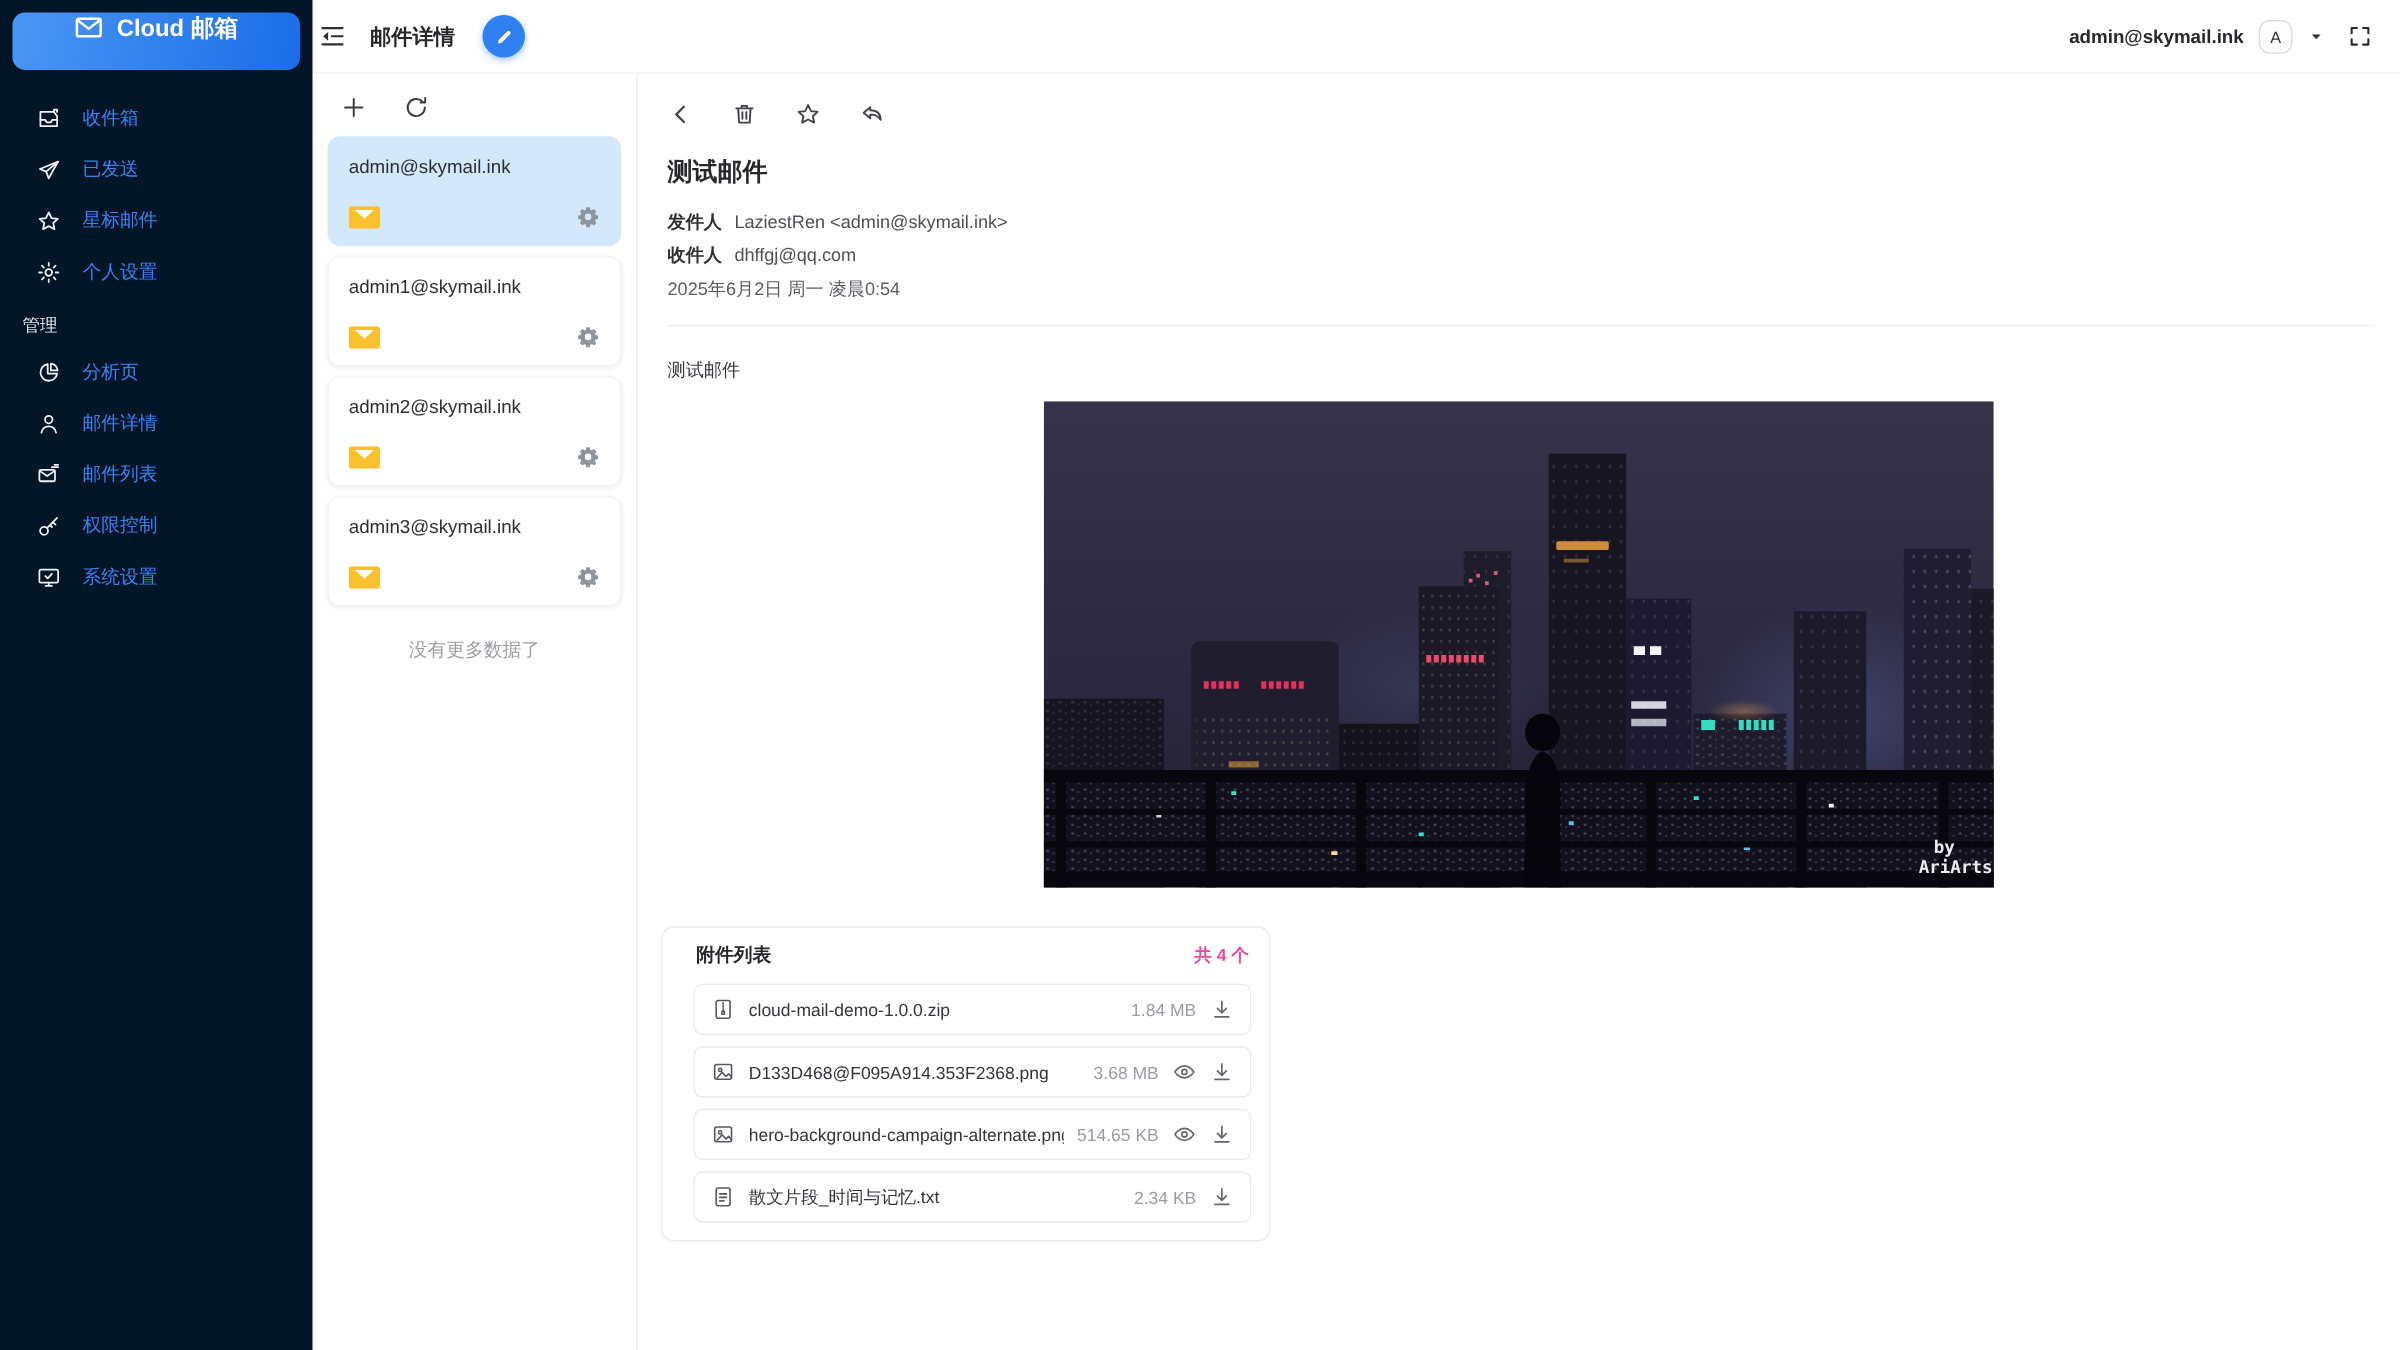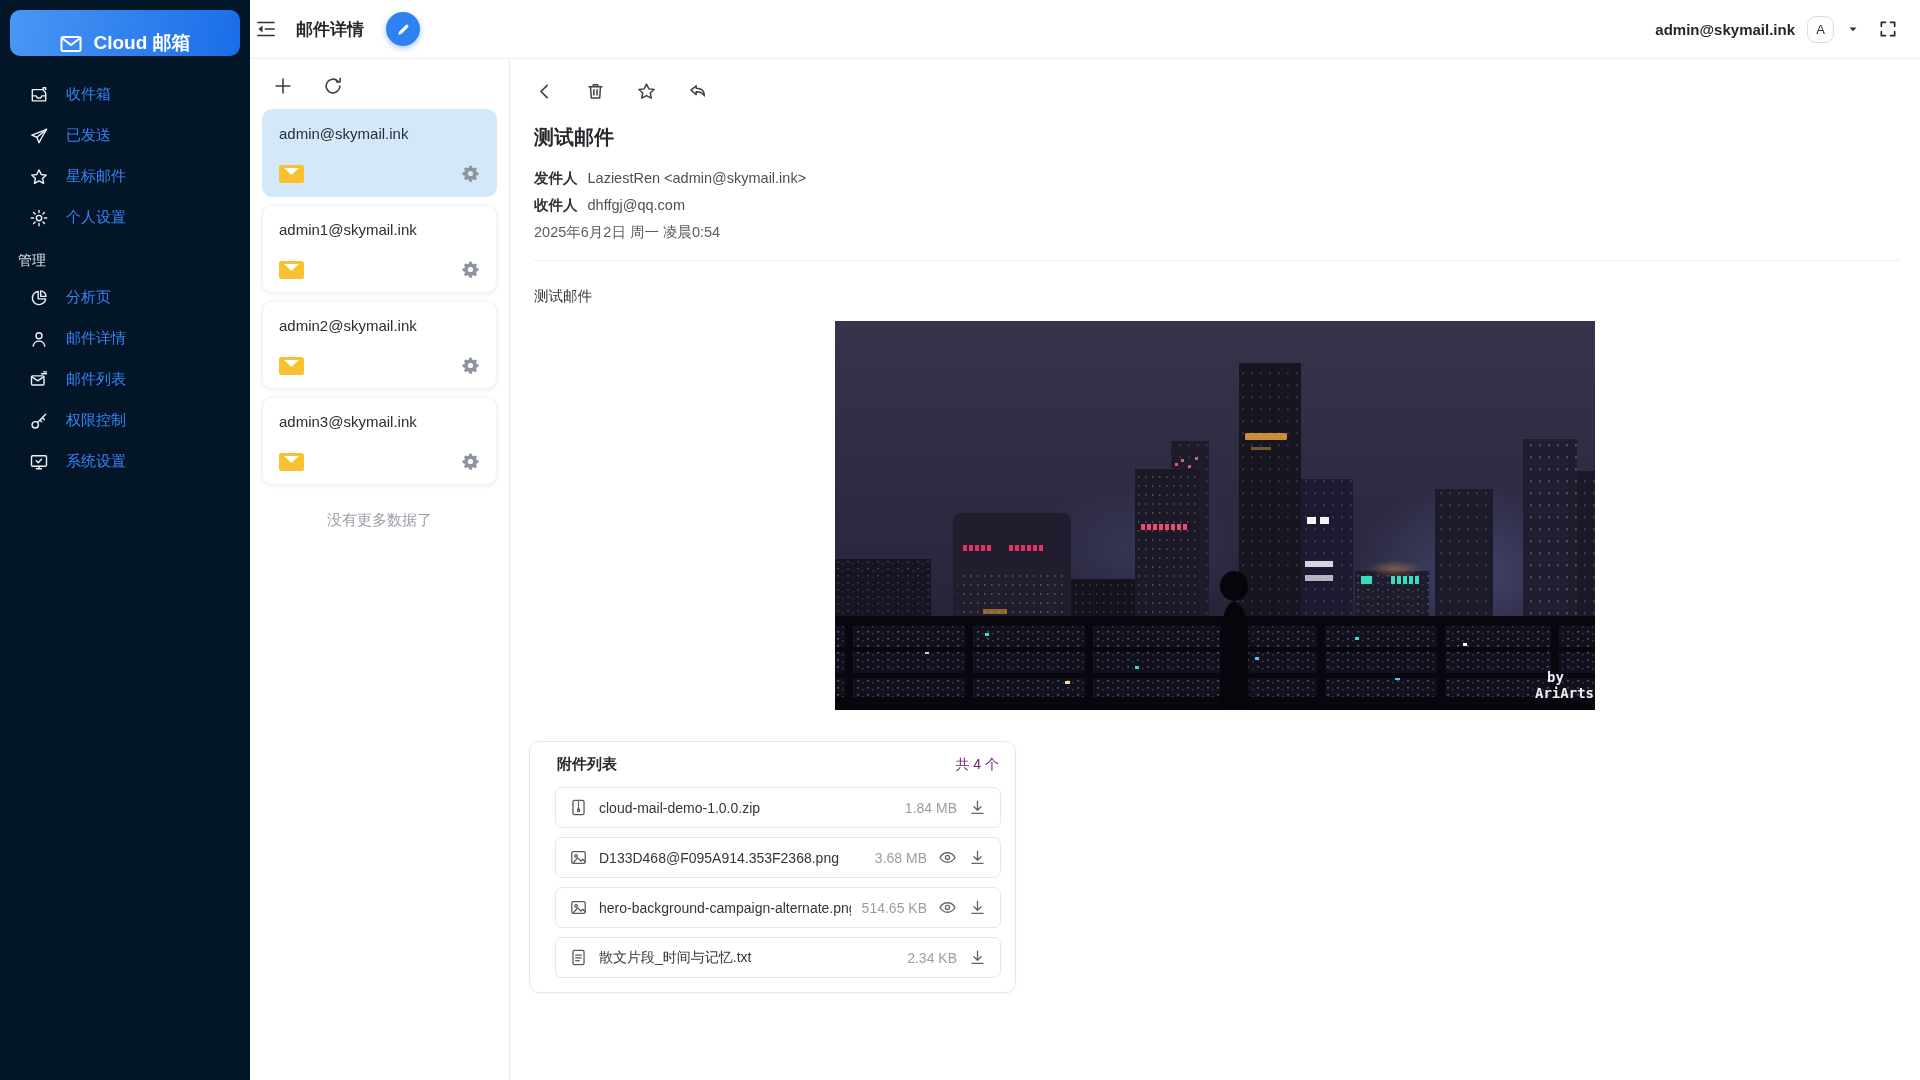--- a/index.html
+++ b/index.html
@@ -4,21 +4,21 @@
 <style>
   * { margin:0; padding:0; box-sizing:border-box; }
   html,body { width:1920px; height:1080px; overflow:hidden; background:#fff;
     font-family:"Liberation Sans","DejaVu Sans",sans-serif; color:#303133; }
 
   
   .sidebar { position:absolute; left:0; top:0; width:250px; height:1080px;
     background:#021627; z-index:5; }
   .logo-btn { margin:10px; height:46px; border-radius:10px;
     background:linear-gradient(100deg,#4a97f5 0%,#1a6de8 100%);
-    display:flex; align-items:flex-end; justify-content:center; gap:10px;
+    display:flex; align-items:flex-start; justify-content:center; gap:10px;
     color:#fff; font-size:19px; font-weight:bold; cursor:pointer; }
   .logo-btn svg { width:24px; height:24px; }
   .nav { margin-top:18px; }
   .nav-item { height:41px; display:flex; align-items:center; gap:17px;
     padding-left:29px; color:#3b82f6; font-size:15px; cursor:pointer; }
   .nav-ic { width:20px; height:20px; display:flex; color:#eef2f6; }
   .nav-ic svg { width:20px; height:20px; }
   .nav-section { padding:14px 0 7px 18px; color:#dde4ea; font-size:14px; }
 
   
@@ -65,21 +65,21 @@
   .body-divider { margin:14px 20px 0 24px; border-top:1px solid #eceef1; }
   .body-text { padding:26px 24px 0 24px; font-size:14.5px; color:#33353a; }
   .city-wrap { width:760px; margin:15px auto 0 auto; }
   .city-wrap svg { display:block; width:760px; height:389px; }
 
   
   .att-panel { margin:31px 0 0 19px; width:487px; border:1px solid #e6e8ec;
     border-radius:10px; padding:13px 14px 14px 25px; box-shadow:0 1px 3px rgba(0,0,0,.04); }
   .att-head { display:flex; align-items:center; justify-content:space-between; padding:0 2px 4px 2px; }
   .att-title { font-size:15px; font-weight:bold; color:#26282b; }
-  .att-count { font-size:14px; color:#701a75; }
+  .att-count { font-size:14px; color:#ec4899;font-weight:bold; }
   .att-row { display:flex; align-items:center; gap:11px; height:41px; margin-top:9px;
     border:1px solid #e6e8ec; border-radius:7px; padding:0 13px; }
   .att-file-ic { width:19px; height:19px; display:flex; color:#55585e; flex:none; }
   .att-name { flex:1; font-size:14px; color:#33353a; white-space:nowrap; overflow:hidden; }
   .att-size { font-size:14px; color:#999da3; flex:none; }
   .att-act { width:19px; height:19px; display:flex; color:#63666c; cursor:pointer; flex:none; }
 
   svg.line { fill:none; stroke:currentColor; stroke-width:1.7; stroke-linecap:round; stroke-linejoin:round; }
 </style>
 </head>

